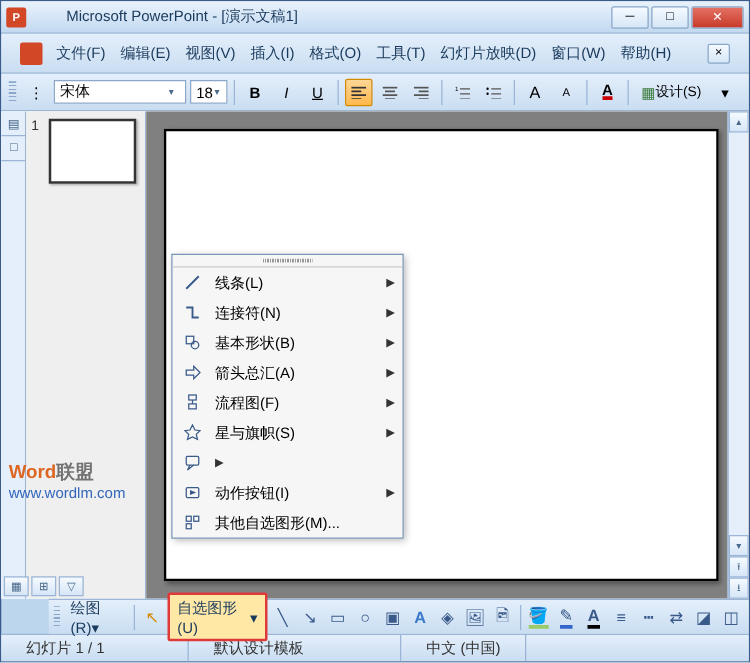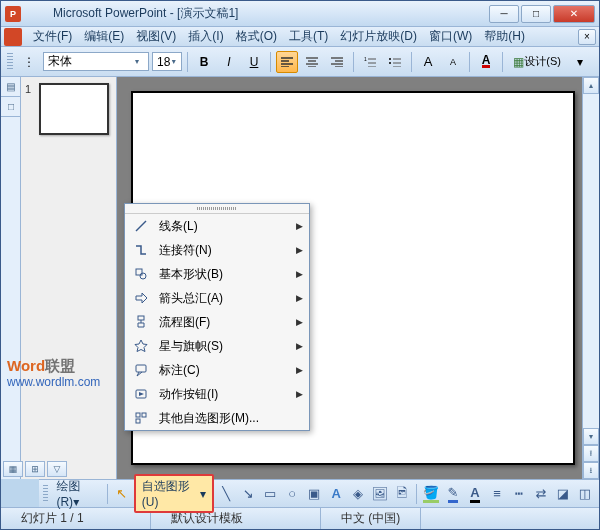--- a/index.html
+++ b/index.html
@@ -4,21 +4,21 @@
 <style>
 * { margin: 0; padding: 0; box-sizing: border-box; font-family: "Microsoft YaHei", SimSun, sans-serif; }
 body { background: #bcd6ed; width: 600px; height: 530px; overflow: hidden; font-size: 12px; }
 .window { width: 600px; height: 530px; display: flex; flex-direction: column; border: 1px solid #3a5a8a; }
 .titlebar { height: 26px; background: linear-gradient(to bottom, #e9f2fb 0%, #d6e6f7 50%, #c2d9f0 100%); display: flex; align-items: center; padding: 0 4px; border-bottom: 1px solid #9ab5d6; }
 .titlebar-icon { width: 16px; height: 16px; background: #d24726; border-radius: 2px; margin-right: 4px; display: flex; align-items: center; justify-content: center; color: #fff; font-size: 9px; font-weight: bold; }
 .titlebar-text { flex: 1; color: #1a3a5c; font-size: 12px; margin-left: 28px; }
 .titlebar-buttons { display: flex; gap: 2px; }
 .tb-btn { width: 30px; height: 18px; border: 1px solid #8ca8c8; background: linear-gradient(to bottom, #f5faff, #d6e6f7); border-radius: 2px; display: flex; align-items: center; justify-content: center; font-size: 10px; cursor: pointer; }
 .tb-close { background: linear-gradient(to bottom, #e47264, #c83a2a); color: #fff; width: 42px; }
-.menubar { height: 20px; background: linear-gradient(to bottom, #e4effb, #c9ddf1); display: flex; align-items: center; padding: 0 3px; border-bottom: 1px solid #9ab5d6; gap: 2px; }
+.menubar { height: 32px; background: linear-gradient(to bottom, #e4effb, #c9ddf1); display: flex; align-items: center; padding: 0 15px; border-bottom: 1px solid #9ab5d6; gap: 2px; }
 .menubar-icon { width: 18px; height: 18px; background: #d24726; border-radius: 2px; margin-right: 4px; }
 .menu-item { padding: 2px 5px; color: #1a3a5c; cursor: pointer; font-size: 12px; white-space: nowrap; }
 .toolbar { height: 30px; background: linear-gradient(to bottom, #e4effb, #c9ddf1); display: flex; align-items: center; padding: 0 6px; border-bottom: 1px solid #9ab5d6; gap: 3px; }
 .tool-grip { width: 6px; height: 18px; background: repeating-linear-gradient(to bottom, #8ca8c8 0 1px, transparent 1px 3px); margin-right: 2px; }
 .font-select { height: 19px; border: 1px solid #8ca8c8; background: #fff; padding: 0 4px; font-size: 12px; display: flex; align-items: center; min-width: 0; }
 .font-name { width: 106px; }
 .font-size { width: 30px; justify-content: flex-end; }
 .dropdown-arrow { width: 14px; font-size: 8px; color: #4a6a8a; text-align: center; }
 .tool-btn { width: 22px; height: 22px; border: 1px solid transparent; display: flex; align-items: center; justify-content: center; cursor: pointer; border-radius: 2px; font-size: 12px; }
 .tool-btn.orange { background: linear-gradient(to bottom, #ffd696, #ffb84d); border: 1px solid #d68a00; }
@@ -32,21 +32,21 @@
 .slide-thumb { width: 70px; height: 52px; background: #fff; border: 2px solid #333; box-shadow: 1px 1px 2px rgba(0,0,0,0.3); }
 .editor { flex: 1; background: #808080; position: relative; display: flex; align-items: flex-start; justify-content: center; padding: 14px 24px 14px 14px; }
 .editor-slide { width: 100%; height: 100%; background: #fff; border: 2px solid #000; box-shadow: 2px 2px 4px rgba(0,0,0,0.4); }
 .scrollbar-v { position: absolute; right: 0; top: 0; bottom: 0; width: 17px; background: #e4effb; border-left: 1px solid #9ab5d6; display: flex; flex-direction: column; }
 .sb-btn { height: 17px; background: linear-gradient(to bottom, #f5faff, #d6e6f7); border: 1px solid #9ab5d6; display: flex; align-items: center; justify-content: center; font-size: 8px; color: #4a6a8a; }
 .sb-track { flex: 1; }
 .watermark { position: absolute; left: 6px; top: 280px; z-index: 5; font-size: 15px; font-weight: bold; line-height: 1.2; }
 .wm1 { color: #d62; }
 .wm1 span { color: #737373; }
 .wm2 { color: #36b; font-size: 12px; font-weight: normal; }
-.autoshape-menu { position: absolute; left: 123px; bottom: 48px; width: 186px; background: #f6f6f6; border: 1px solid #7a96b8; box-shadow: 2px 2px 6px rgba(0,0,0,0.3); z-index: 20; }
+.autoshape-menu { position: absolute; left: 136px; bottom: 48px; width: 186px; background: #f6f6f6; border: 1px solid #7a96b8; box-shadow: 2px 2px 6px rgba(0,0,0,0.3); z-index: 20; }
 .menu-drag { height: 10px; display: flex; align-items: center; justify-content: center; border-bottom: 1px solid #ccc; }
 .menu-drag-line { width: 40px; height: 3px; background: repeating-linear-gradient(to right, #999 0 1px, transparent 1px 2px); }
 .as-item { height: 24px; display: flex; align-items: center; padding: 0 6px; cursor: pointer; gap: 8px; }
 .as-icon { width: 20px; height: 18px; display: flex; align-items: center; justify-content: center; color: #3a5a8a; font-size: 13px; }
 .as-label { flex: 1; font-size: 12px; color: #000; }
 .as-arrow { font-size: 9px; color: #333; }
 .view-buttons { position: absolute; left: 2px; bottom: 2px; display: flex; gap: 2px; z-index: 3; }
 .view-btn { width: 20px; height: 16px; background: linear-gradient(to bottom, #f5faff, #d6e6f7); border: 1px solid #9ab5d6; display: flex; align-items: center; justify-content: center; font-size: 9px; color: #4a6a8a; cursor: pointer; }
 .drawing-toolbar { height: 28px; background: linear-gradient(to bottom, #e4effb, #c9ddf1); display: flex; align-items: center; padding: 0 4px; border-top: 1px solid #9ab5d6; gap: 2px; position: relative; margin-left: 38px; }
 .draw-label { padding: 2px 4px; color: #1a3a5c; font-size: 12px; cursor: pointer; }
@@ -246,21 +246,20 @@
         <div class="as-label">星与旗帜(S)</div>
           <div class="as-arrow">▶</div>
       </div>
       <div class="as-item">
         <div class="as-icon">
             <svg width="14" height="14">
               <rect x="2" y="2" width="10" height="7" rx="1" stroke="#3a5a8a" fill="none"></rect>
               <path d="M5 9l-2 4 5-4" stroke="#3a5a8a" fill="none"></path>
             </svg>
           </div>
-        <div class="as-label">标注(C)</div>
           <div class="as-arrow">▶</div>
       </div>
       <div class="as-item">
         <div class="as-icon">
             <svg width="14" height="14">
               <rect x="2" y="3" width="10" height="8" rx="1" stroke="#3a5a8a" fill="none"></rect>
               <path d="M5 5l5 2-5 2z" fill="#3a5a8a"></path>
             </svg>
           </div>
         <div class="as-label">动作按钮(I)</div>

